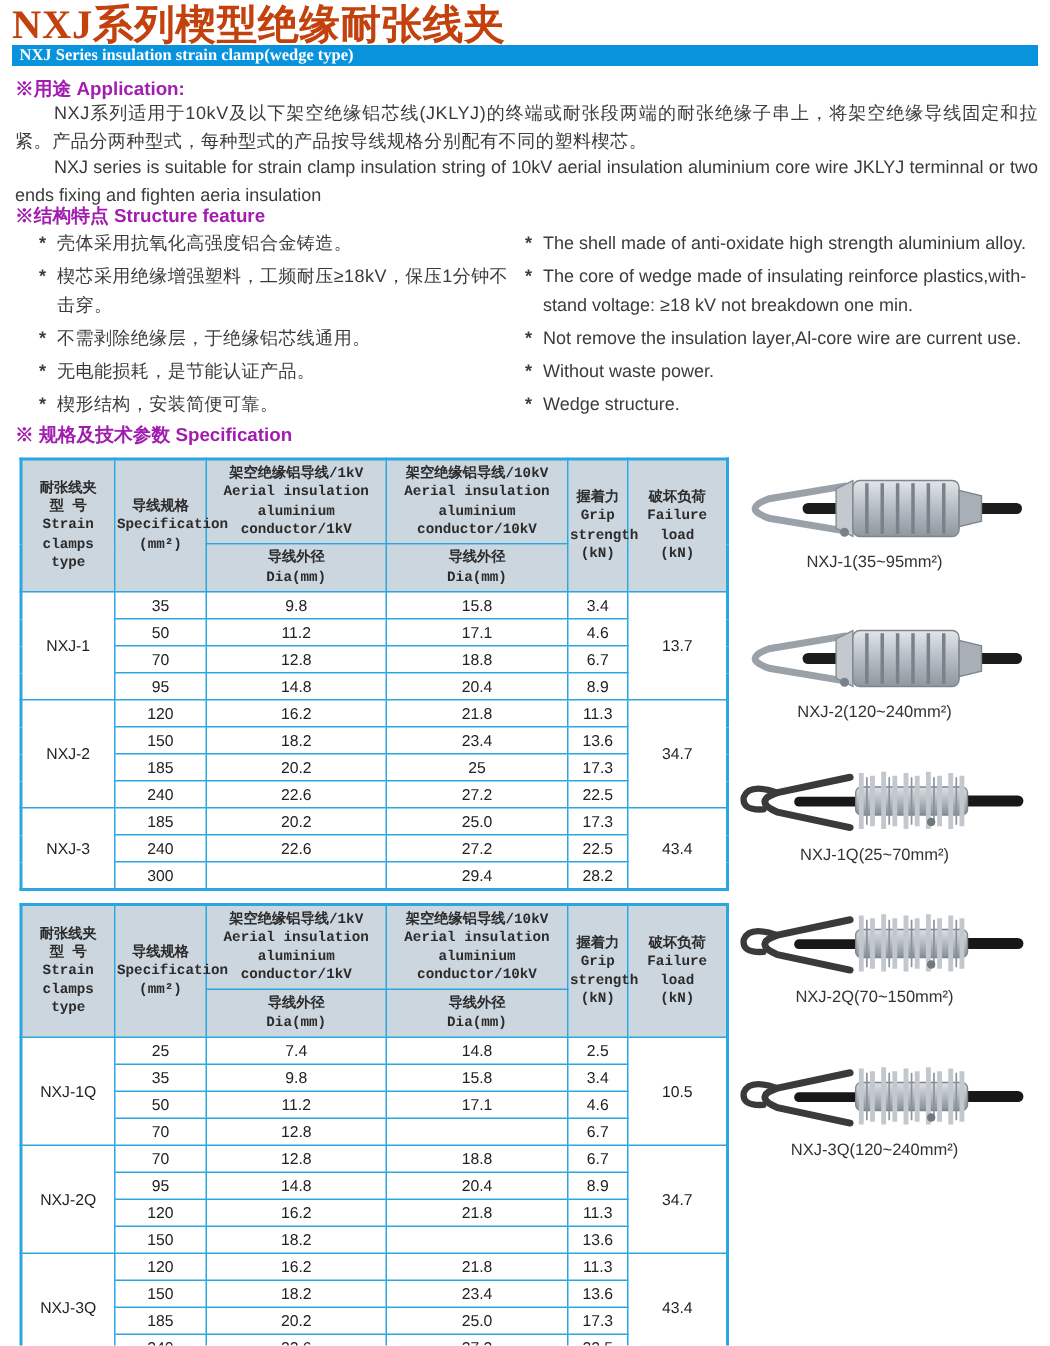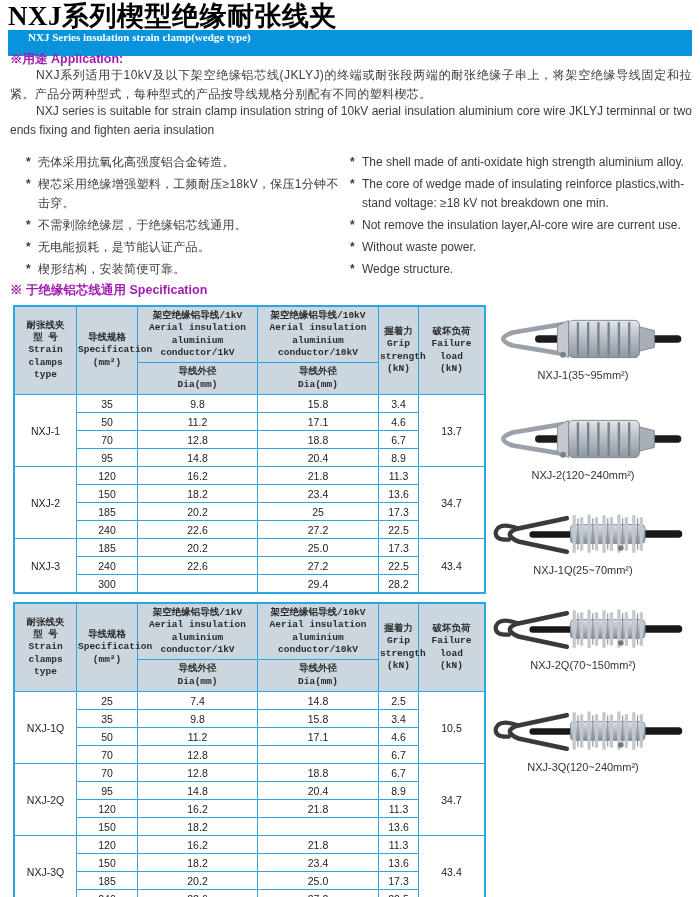--- a/index.html
+++ b/index.html
@@ -1,23 +1,23 @@
 <!DOCTYPE html>
 <html><head>
 <meta charset="utf-8">
 <style>
   html,body{margin:0;padding:0;background:#fff;}
   body{width:700px;height:897px;position:relative;font-family:"Liberation Sans",sans-serif;overflow:hidden;}
   .page{position:absolute;inset:0;background:#fff;}
 
   .page-title{position:absolute;left:8px;top:1px;margin:0;font-family:"Liberation Serif",serif;
-    font-weight:bold;font-size:27px;line-height:30px;color:#000000;letter-spacing:0.5px;white-space:nowrap;}
-  .bluebar{position:absolute;left:8px;top:30px;width:684px;height:26px;background:#0a93dd;
+    font-weight:bold;font-size:27px;line-height:30px;color:#c2410c;letter-spacing:0.5px;white-space:nowrap;}
+  .bluebar{position:absolute;left:8px;top:30px;width:684px;height:14px;background:#0a93dd;
     color:#fff;font-family:"Liberation Serif",serif;font-weight:bold;font-size:11px;line-height:14px;
-    padding-left:20px;box-sizing:border-box;white-space:nowrap;}
+    padding-left:5px;box-sizing:border-box;white-space:nowrap;}
 
   .sec-heading{position:absolute;left:10px;margin:0;font-size:12.5px;font-weight:bold;color:#a21caf;white-space:nowrap;}
   .app-h{top:51px;} .feat-h{top:136px;} .spec-h{top:282px;}
 
   .para{position:absolute;left:10px;width:682px;margin:0;font-size:12px;line-height:18.5px;
     color:#3b3b3b;text-align:justify;text-indent:26px;}
   .zh-para{top:66px;letter-spacing:0.4px;}
   .en-para{top:102px;}
 
   .feat{position:absolute;margin:0;padding:0;list-style:none;font-size:12px;line-height:19px;color:#3b3b3b;}
@@ -53,20 +53,24 @@
     <span>NXJ Series insulation strain clamp(wedge type)</span>
   </div>
 
   <div class="sec-heading app-h">
     <span>※用途</span>
     <span>Application:</span>
   </div>
   <p class="para zh-para">NXJ系列适用于10kV及以下架空绝缘铝芯线(JKLYJ)的终端或耐张段两端的耐张绝缘子串上，将架空绝缘导线固定和拉紧。产品分两种型式，每种型式的产品按导线规格分别配有不同的塑料楔芯。</p>
   <p class="para en-para">NXJ series is suitable for strain clamp insulation string of 10kV aerial insulation aluminium core wire JKLYJ terminnal or two ends fixing and fighten aeria insulation</p>
 
+  <div class="sec-heading feat-h">
+    <span>※结构特点</span>
+    <span>Structure feature</span>
+  </div>
   <ul class="feat feat-left">
       <li>
         <span class="star">*</span>
         <span class="ftxt">壳体采用抗氧化高强度铝合金铸造。</span>
       </li>
       <li>
         <span class="star">*</span>
         <span class="ftxt">楔芯采用绝缘增强塑料，工频耐压≥18kV，保压1分钟不击穿。</span>
       </li>
       <li>
@@ -99,21 +103,21 @@
         <span class="star">*</span>
         <span class="ftxt">Without waste power.</span>
       </li>
       <li>
         <span class="star">*</span>
         <span class="ftxt">Wedge structure.</span>
       </li>
     </ul>
 
   <div class="sec-heading spec-h">
-    <span>※ 于绝缘铝芯线通用</span>
+    <span>※ 规格及技术参数</span>
     <span>Specification</span>
   </div>
 
   <table class="spec t1">
       <thead>
         <tr>
           <th rowspan="2" class="w1">耐张线夹
 型  号
 Strain
 clamps type</th>

